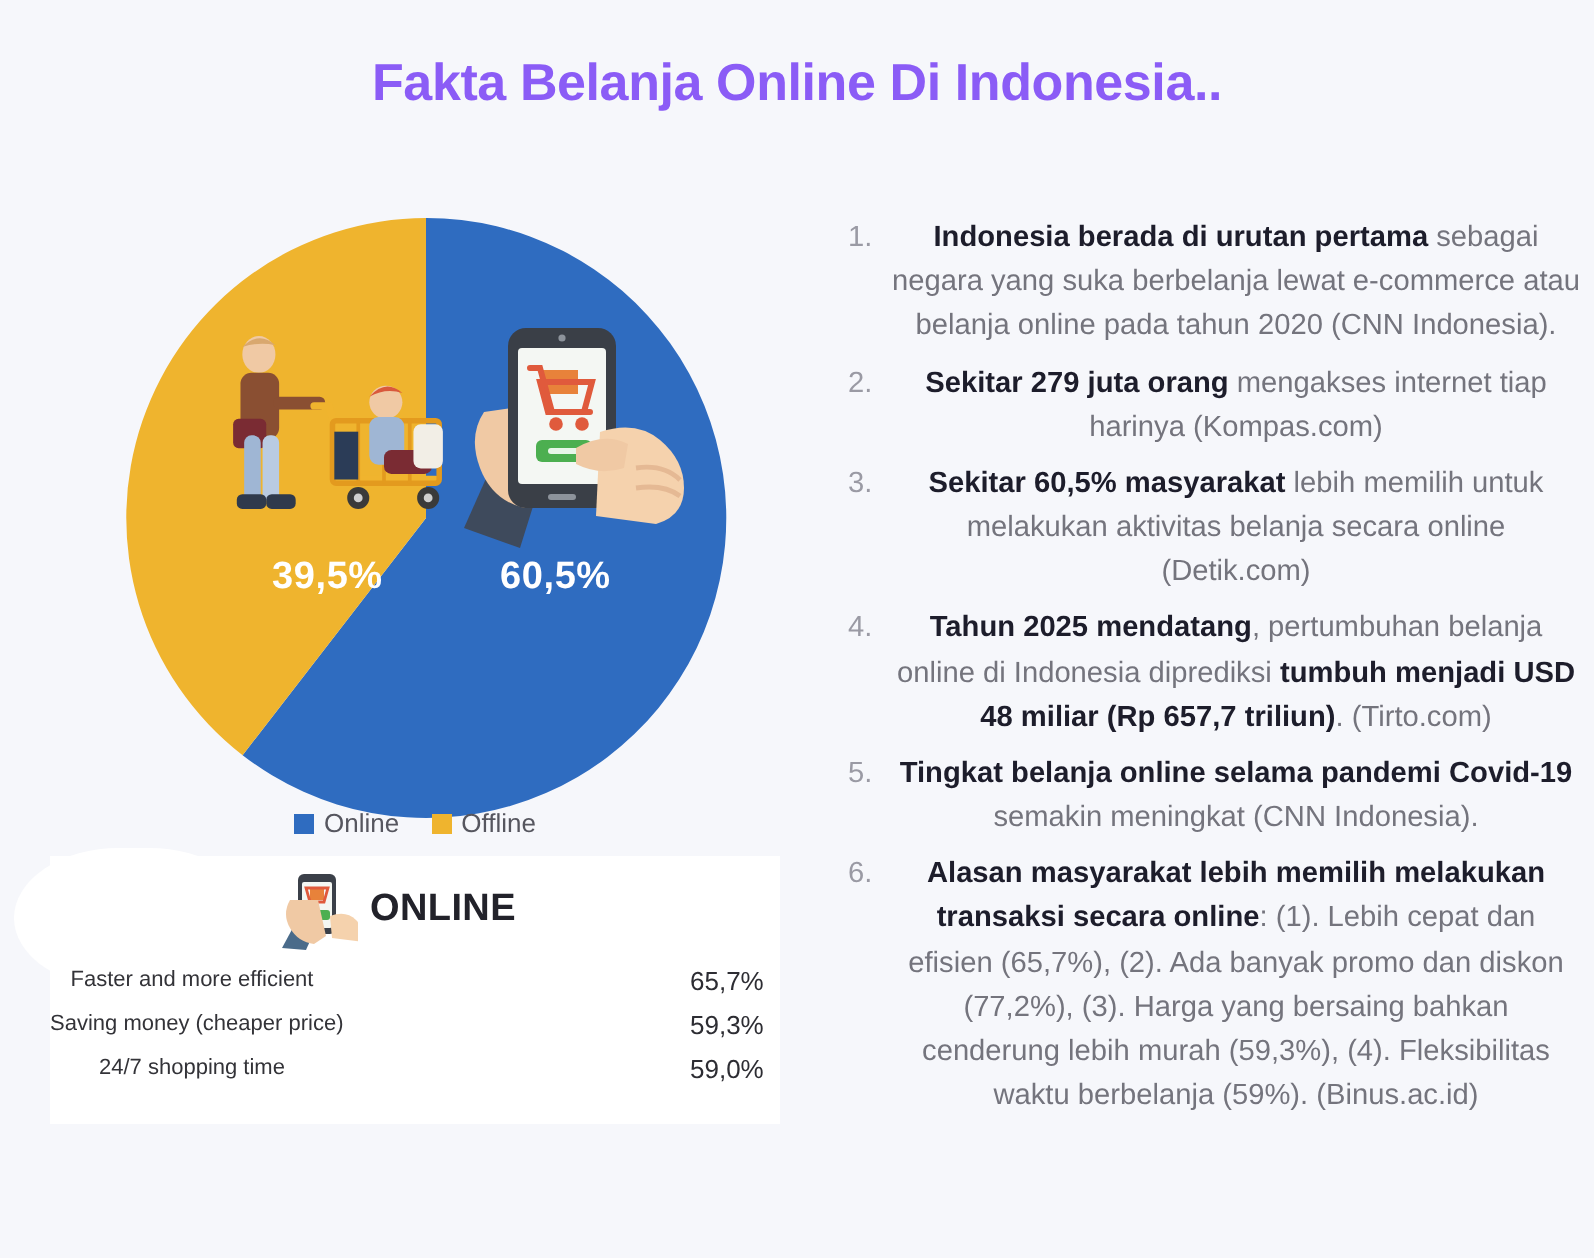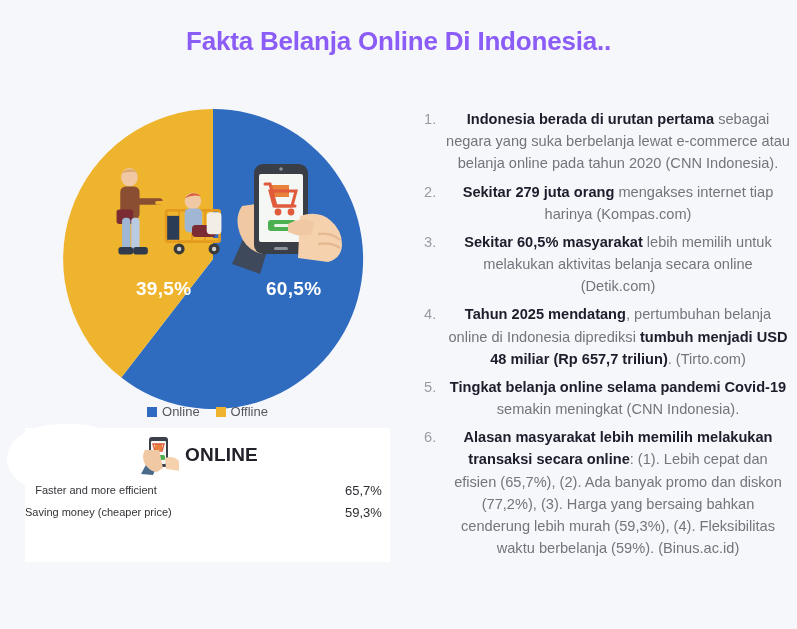--- a/index.html
+++ b/index.html
@@ -60,21 +60,21 @@
   .pie-svg { display: block; }
 
   .pie-label {
     position: absolute;
     font-size: 19px;
     font-weight: 700;
     color: #ffffff;
     letter-spacing: 0.3px;
   }
   .pie-label.offline-val { left: 32px;  top: 172px; margin-left: 44px; }
-  .pie-label.online-val  { left: 190px; top: 172px; margin-left: 16px; }
+  .pie-label.online-val  { left: 190px; top: 172px; }
 
   
   .legend {
     position: absolute;
     left: 0;
     top: 308px;
     width: 415px;
     display: flex;
     justify-content: center;
     align-items: center;
@@ -308,20 +308,27 @@
         </span>
         <span class="bar-row-value">65,7%</span>
       </div>
       <div class="bar-row">
         <span class="bar-row-label">Saving money (cheaper price)</span>
         <span class="bar-track">
           <span class="bar-fill" style="width:85%"></span>
         </span>
         <span class="bar-row-value">59,3%</span>
       </div>
+      <div class="bar-row">
+        <span class="bar-row-label">24/7 shopping time</span>
+        <span class="bar-track">
+          <span class="bar-fill" style="width:84.5%"></span>
+        </span>
+        <span class="bar-row-value">59,0%</span>
+      </div>
     </div>
   </div>
 </div>
 
 <div class="right-col">
   <ol class="facts">
     <li><b>Indonesia berada di urutan pertama</b><span> sebagai negara yang suka berbelanja lewat e-commerce atau belanja online pada tahun 2020 (CNN Indonesia).</span></li>
     <li><b>Sekitar 279 juta orang</b><span> mengakses internet tiap harinya (Kompas.com)</span></li>
     <li><b>Sekitar 60,5% masyarakat</b><span> lebih memilih untuk melakukan aktivitas belanja secara online (Detik.com)</span></li>
     <li><b>Tahun 2025 mendatang</b><span>, pertumbuhan belanja online di Indonesia diprediksi </span><b>tumbuh menjadi USD 48 miliar (Rp 657,7 triliun)</b><span>. (Tirto.com)</span></li>

